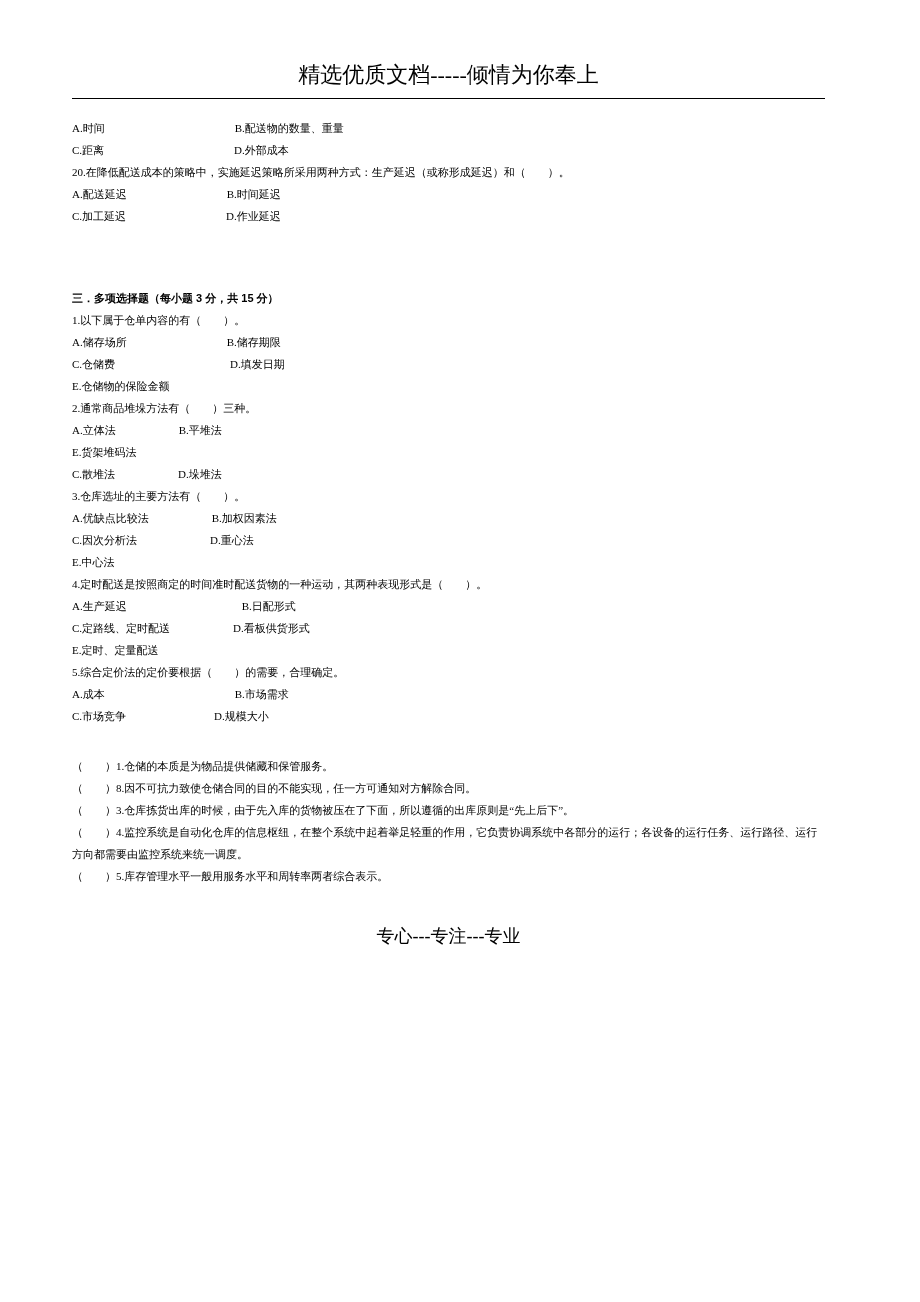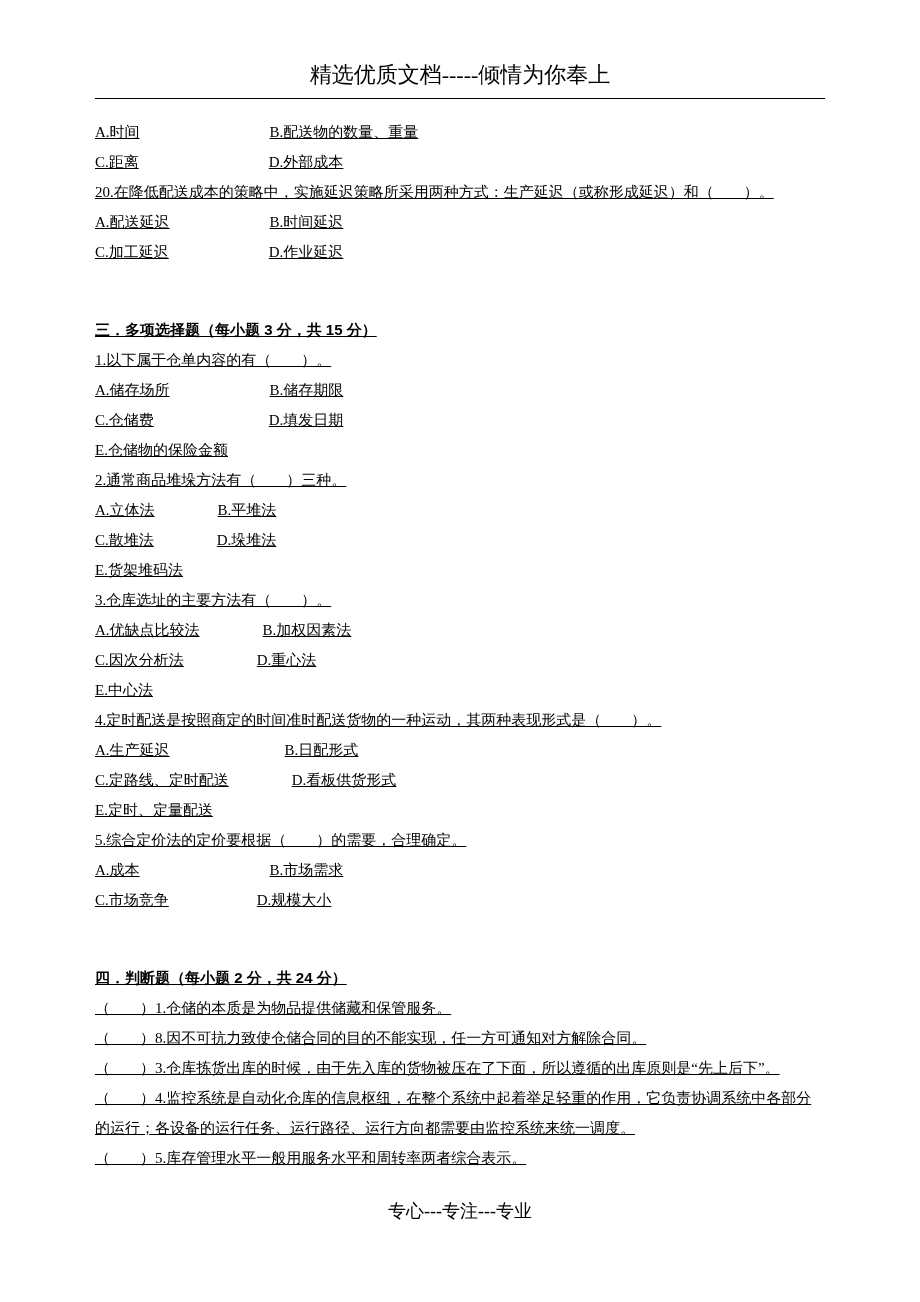--- a/index.html
+++ b/index.html
@@ -3,50 +3,49 @@
   <meta charset="utf-8">
   <style>
     body {
       margin: 0;
       padding: 0;
       font-family: "SimSun", "宋体", serif;
       background: #fff;
       width: 920px;
     }
     .page {
-      padding: 60px 95px 40px 95px;
+      padding: 60px 95px 40px 72px;
       box-sizing: border-box;
     }
     .header {
       text-align: center;
       font-size: 22px;
       font-family: "SimSun", "宋体", serif;
       padding-bottom: 8px;
     }
     .header-line {
       border: none;
       border-top: 1.2px solid #000;
       margin: 0 0 18px 0;
     }
     .content {
-      font-size: 15px;
+      font-size: 11px;
       line-height: 2.0;
       color: #000;
-      text-decoration: underline;
     }
     .section-title {
       font-weight: bold;
       font-family: "SimHei", "黑体", sans-serif;
-      margin-top: 20px;
+      margin-top: 32px;
     }
     .footer {
       text-align: center;
       font-size: 18px;
       font-family: "KaiTi", "楷体", serif;
-      margin-top: 26px;
+      margin-top: 37px;
     }
     .gap-s { display:inline-block; width: 100px; }
     .gap-m { display:inline-block; width: 130px; }
     .gap-63 { display:inline-block; width: 63px; }
     .gap-88 { display:inline-block; width: 88px; }
     .gap-115 { display:inline-block; width: 115px; }
     .gap-73 { display:inline-block; width: 73px; }
   </style>
 </head>
 <body>
@@ -82,24 +81,24 @@
     </div>
     <div>
       <span>C.仓储费</span><span class="gap-115"></span><span>D.填发日期</span>
     </div>
     <div>E.仓储物的保险金额</div>
 
     <div>2.通常商品堆垛方法有（　　）三种。</div>
     <div>
       <span>A.立体法</span><span class="gap-63"></span><span>B.平堆法</span>
     </div>
+    <div>E.货架堆码法</div>
     <div>
       <span>C.散堆法</span><span class="gap-63"></span><span>D.垛堆法</span>
     </div>
-    <div>E.货架堆码法</div>
 
     <div>3.仓库选址的主要方法有（　　）。</div>
     <div>
       <span>A.优缺点比较法</span><span class="gap-63"></span><span>B.加权因素法</span>
     </div>
     <div>
       <span>C.因次分析法</span><span class="gap-73"></span><span>D.重心法</span>
     </div>
     <div>E.中心法</div>
 
@@ -115,21 +114,20 @@
     <div>5.综合定价法的定价要根据（　　）的需要，合理确定。</div>
     <div>
       <span>A.成本</span><span class="gap-m"></span><span>B.市场需求</span>
     </div>
     <div>
       <span>C.市场竞争</span><span class="gap-88"></span><span>D.规模大小</span>
     </div>
 
     <div style="height: 28px;"></div>
 
-    <div class="section-title">四．判断题（每小题 2 分，共 24 分）</div>
     <div>（　　）1.仓储的本质是为物品提供储藏和保管服务。</div>
     <div>（　　）8.因不可抗力致使仓储合同的目的不能实现，任一方可通知对方解除合同。</div>
     <div>（　　）3.仓库拣货出库的时候，由于先入库的货物被压在了下面，所以遵循的出库原则是“先上后下”。</div>
     <div>（　　）4.监控系统是自动化仓库的信息枢纽，在整个系统中起着举足轻重的作用，它负责协调系统中各部分的运行；各设备的运行任务、运行路径、运行方向都需要由监控系统来统一调度。</div>
     <div>（　　）5.库存管理水平一般用服务水平和周转率两者综合表示。</div>
 
   </div>
 
   <div class="footer">专心---专注---专业</div>
 </div>

